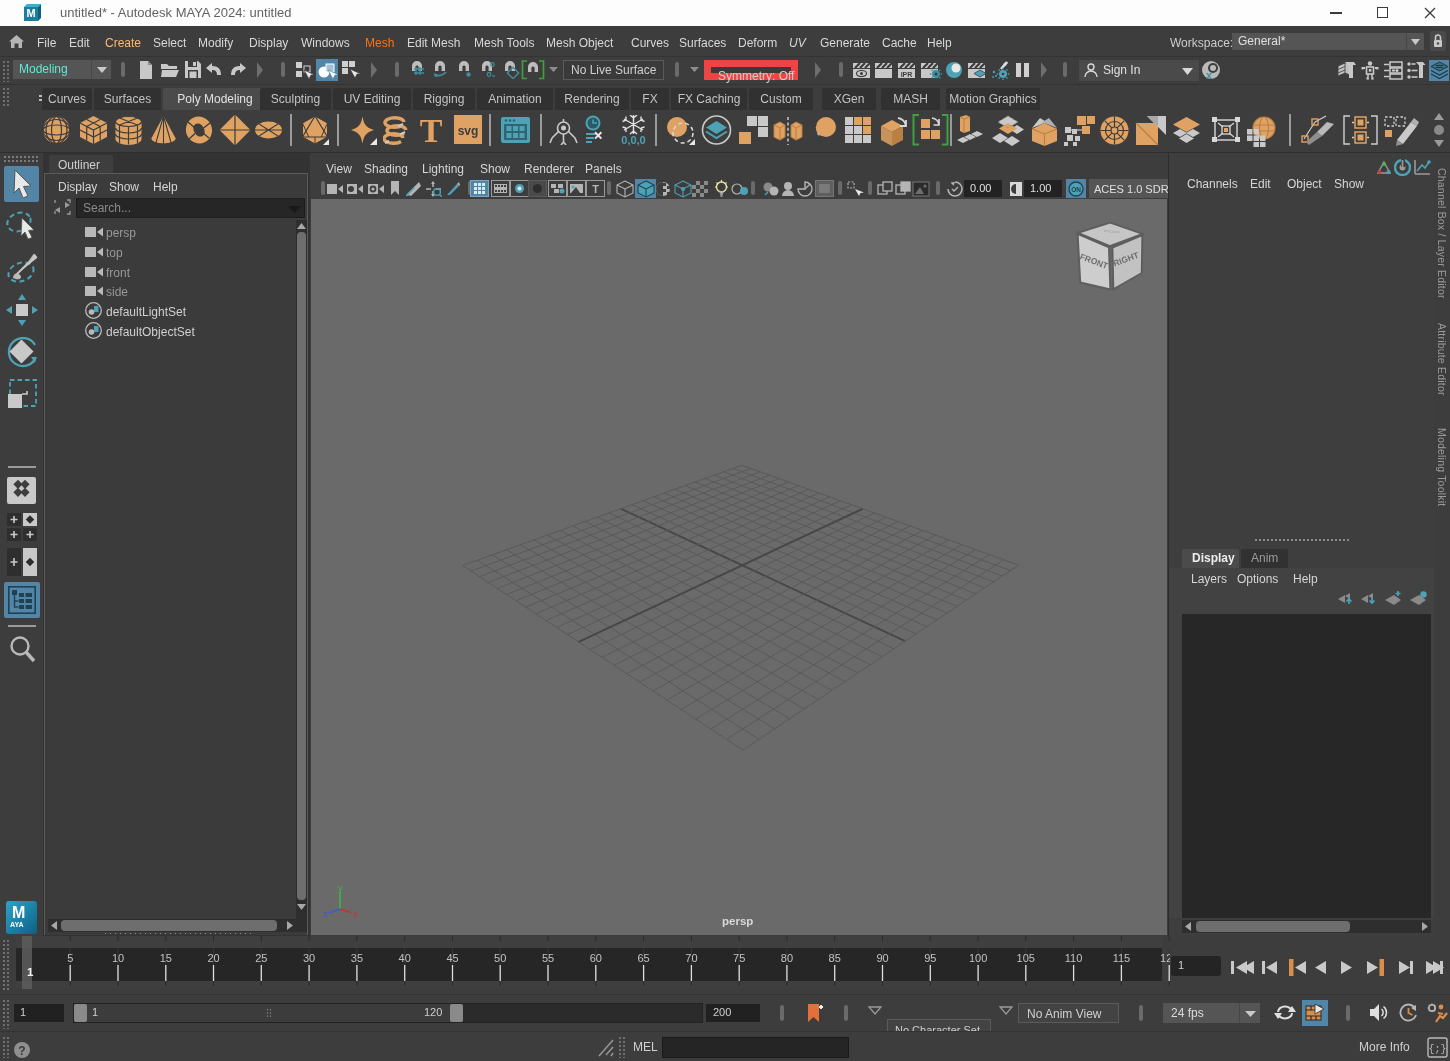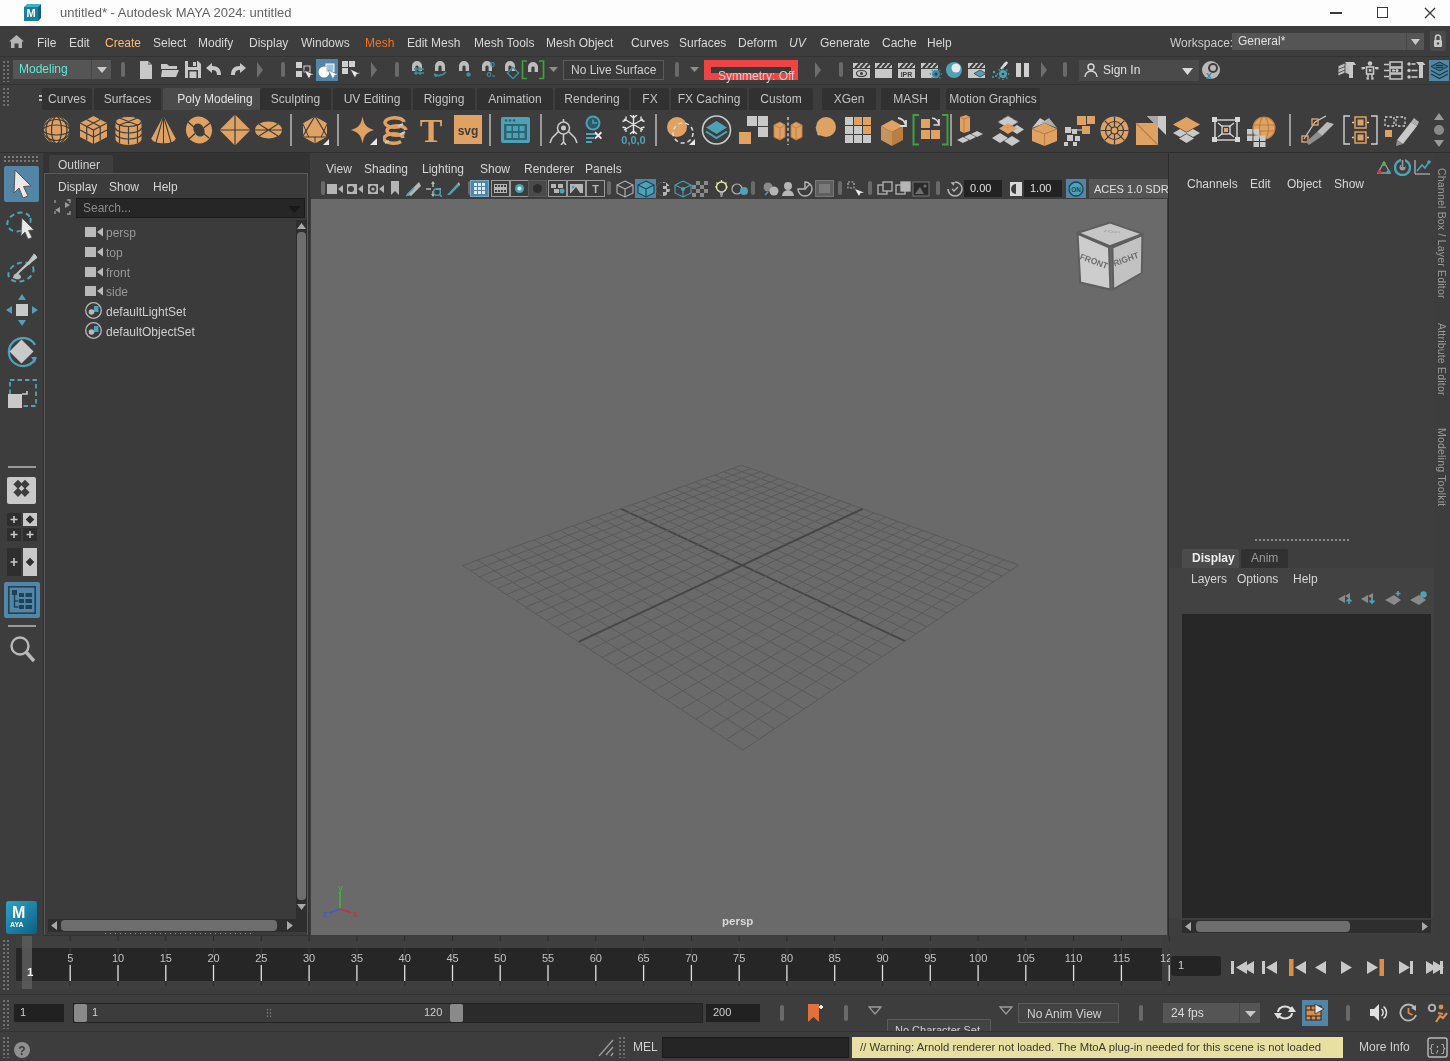--- a/index.html
+++ b/index.html
@@ -1332,22 +1332,19 @@
   <svg class="abs" style="left:13px;top:9px;" width="18" height="18">
         <circle cx="9" cy="9" r="8" fill="#8f8f8f"></circle>
         <text x="9" y="13.5" font-size="12" font-weight="bold" fill="#3a3a3a" text-anchor="middle" font-family="Liberation Sans">?</text>
       </svg>
   <svg class="abs" style="left:597px;top:6px;" width="18" height="20">
         <path d="M16 2 L2 18 M16 9 L9 17 M16 15 L14 18" stroke="#9a9a9a" stroke-width="1.4"></path>
       </svg>
   <div class="grip" style="left:618px;top:4px;height:22px;"></div>
   <span class="txt" style="left:633px;top:8px;color:#d0d0d0;">MEL</span>
   <div class="abs" style="left:662px;top:5px;width:187px;height:21px;background:#252525;border:1px solid #1a1a1a;"></div>
-  <div class="abs" style="left:852px;top:5px;width:491px;height:21px;background:#e8dfa3;">
-        <span class="txt" style="left:8px;top:4px;color:#3c3a2c;font-size:11.3px;">// Warning: Arnold renderer not loaded. The MtoA plug-in needed for this scene is not loaded</span>
-      </div>
   <span class="txt" style="left:1359px;top:8px;color:#d0d0d0;">More Info</span>
   <svg class="abs" style="left:1427px;top:5px;" width="21" height="21">
         <rect x="1" y="1" width="19" height="19" rx="2" fill="none" stroke="#b9b9b9" stroke-width="1.4"></rect>
         <text x="10.5" y="15" font-size="10" fill="#b9b9b9" text-anchor="middle" font-family="Liberation Mono">{;}</text>
       </svg>
 </div>
 
 </div>
 </body></html>

